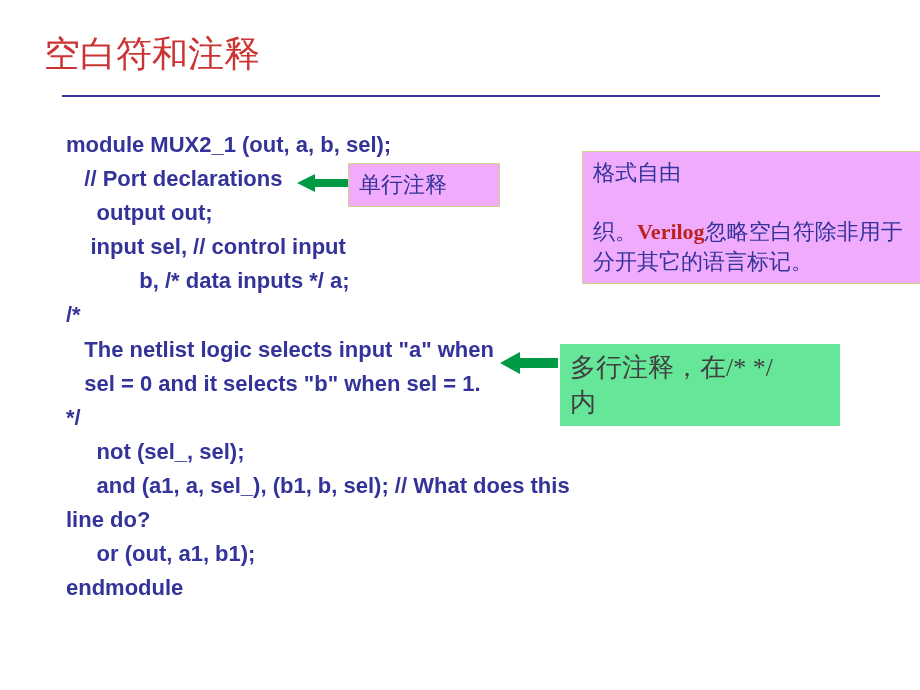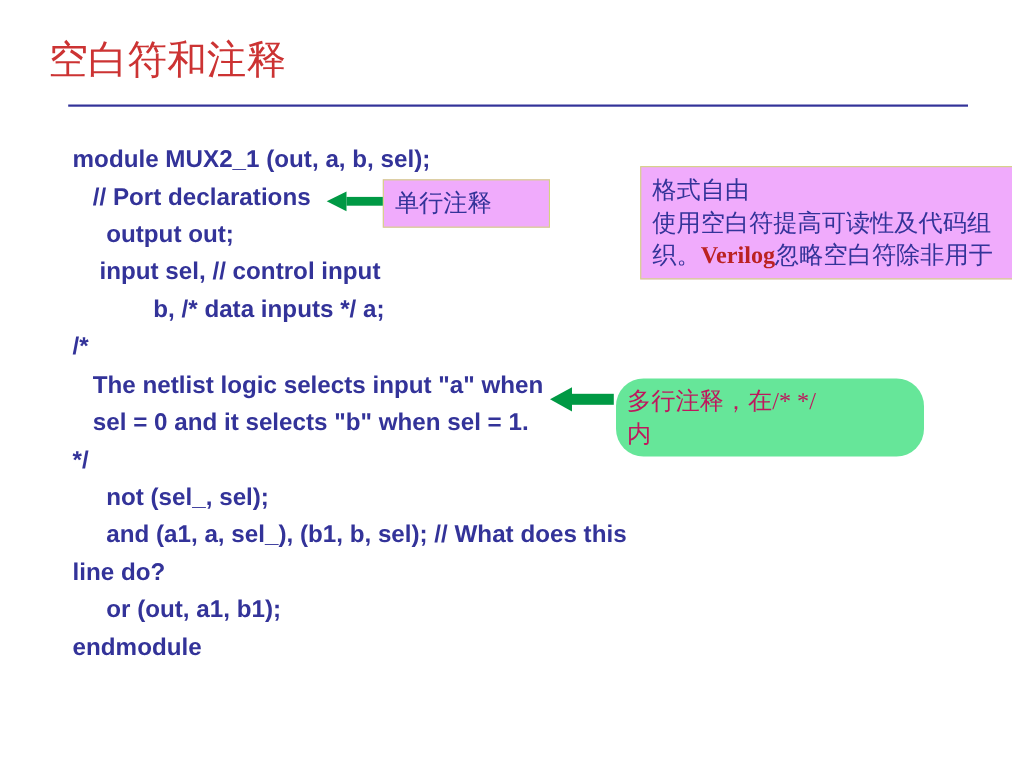--- a/index.html
+++ b/index.html
@@ -42,24 +42,23 @@
     font-size: 22px;
     color: #333399;
     line-height: 1.35;
   }
   .box-single { left: 348px; top: 163px; width: 130px; }
   .box-free   { left: 547px; top: 151px; width: 320px; margin-left: 35px; }
   .green-box {
     position: absolute;
     background: #66e699;
     padding: 6px 10px;
-    font-size: 22px;
-    color: #be185d;
+    font-size: 26px;
+    color: #404040;
     line-height: 1.35;
-    border-radius: 25px;
   }
   .box-multi { left: 560px; top: 344px; width: 260px; }
   .arrow {
     position: absolute;
     pointer-events: none;
   }
   .arrow-head {
     width: 0; height: 0;
     border-style: solid;
   }
@@ -89,22 +88,23 @@
 <span>line do?</span>
 <span>     or (out, a1, b1);</span>
 <span>endmodule</span></div>
 
 <div class="yellow-box box-single">
   <span>单行注释</span><br>
 </div>
 
 <div class="yellow-box box-free">
   <span>格式自由</span><br>
-  <span>使用空白符提高可读性及代码组</span><br>
+  <br>
   <span>织。</span><span class="red-text">Verilog</span><span>忽略空白符除非用于</span><br>
+  <span>分开其它的语言标记。</span>
 </div>
 
 <div class="green-box box-multi">
   <span>多行注释，在</span><span>/*    */</span><br>
   <span>内</span>
 </div>
 
 <div class="arrow" style="left:297px; top:174px; width:51px; height:18px;">
   <div class="arrow-shaft" style="left:18px; top:5px; width:33px; height:8px;"></div>
   <div class="arrow-head" style="position:absolute; left:0; top:0; border-width:9px 18px 9px 0; border-color:transparent #009944 transparent transparent;"></div>

